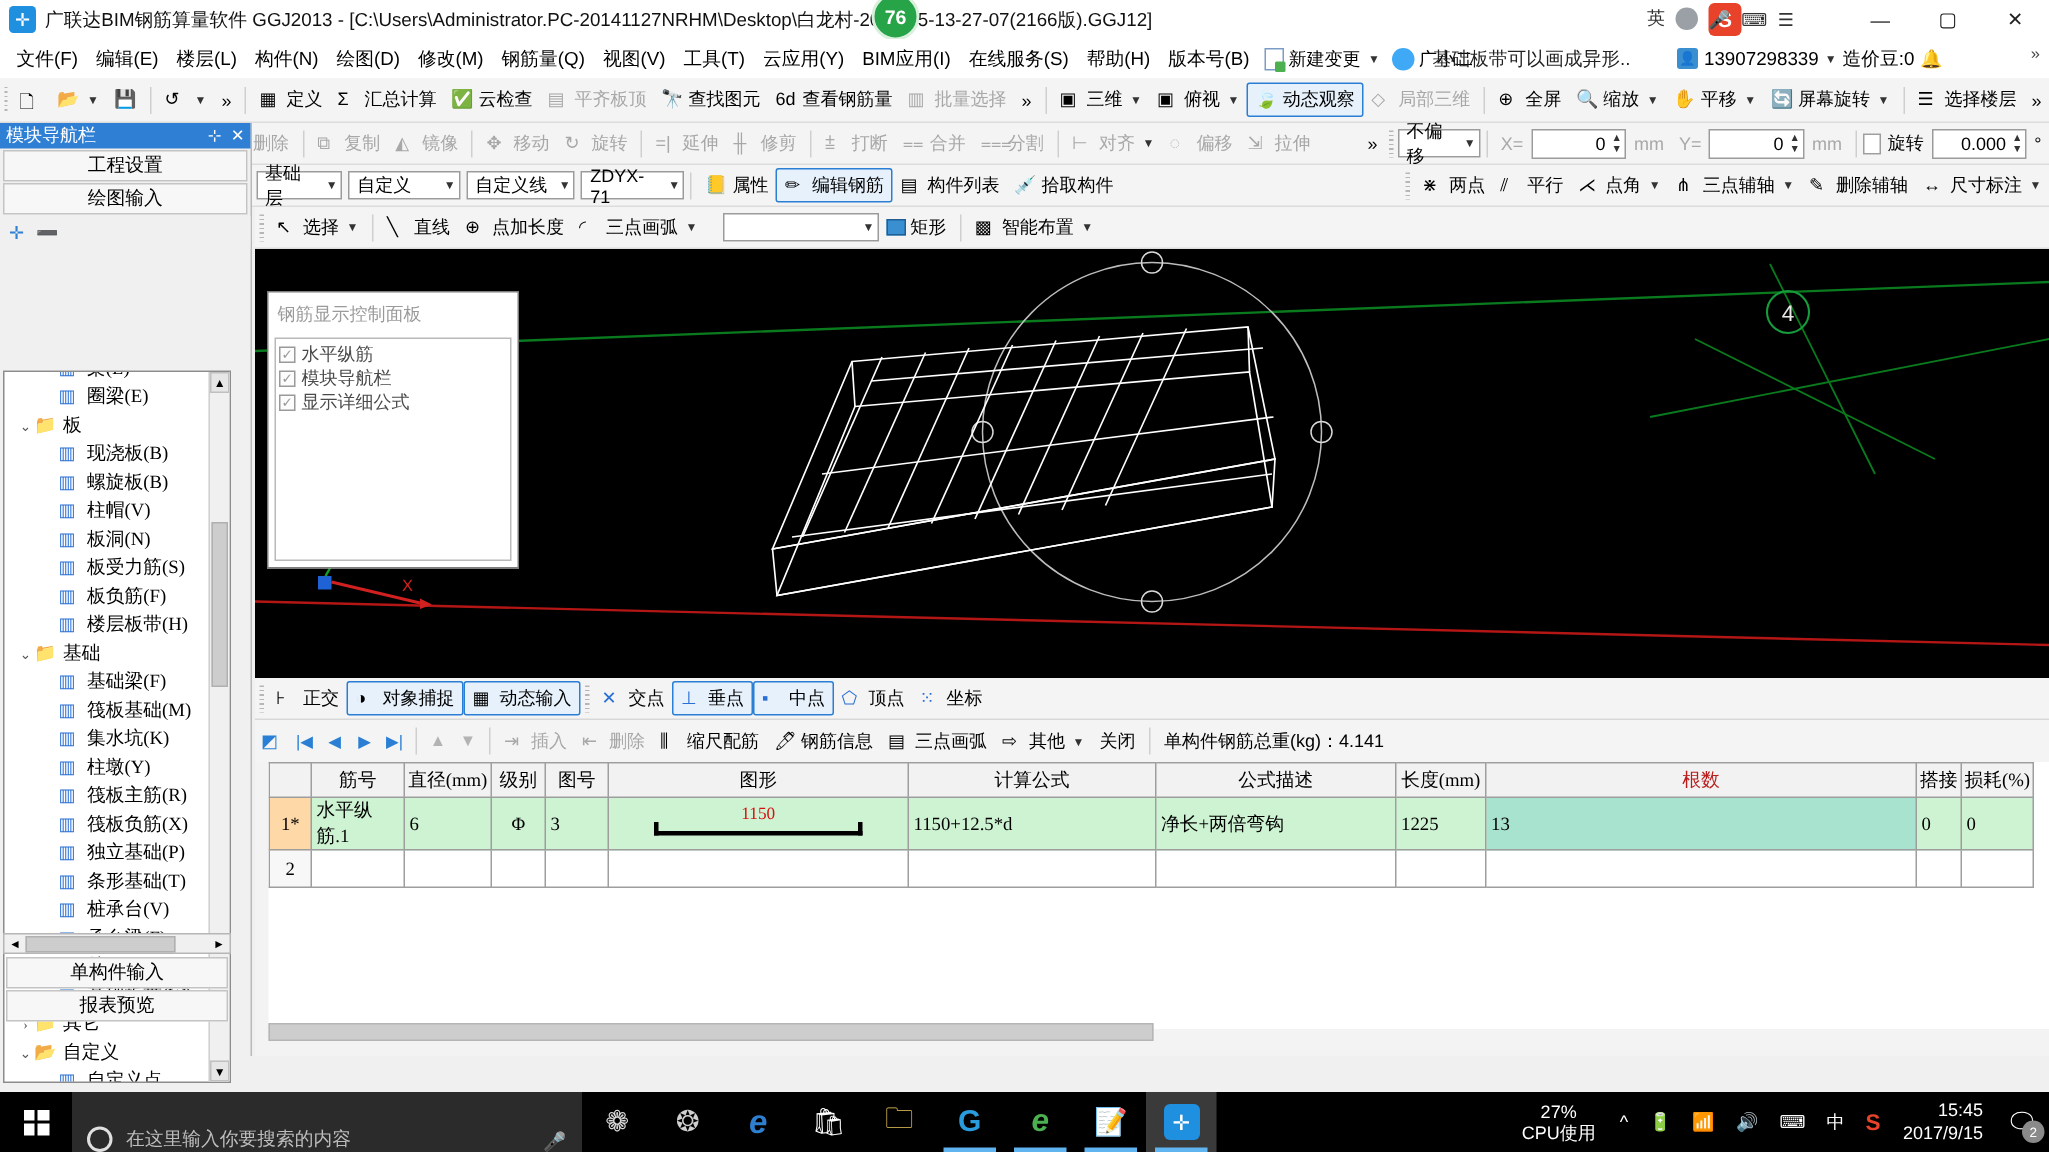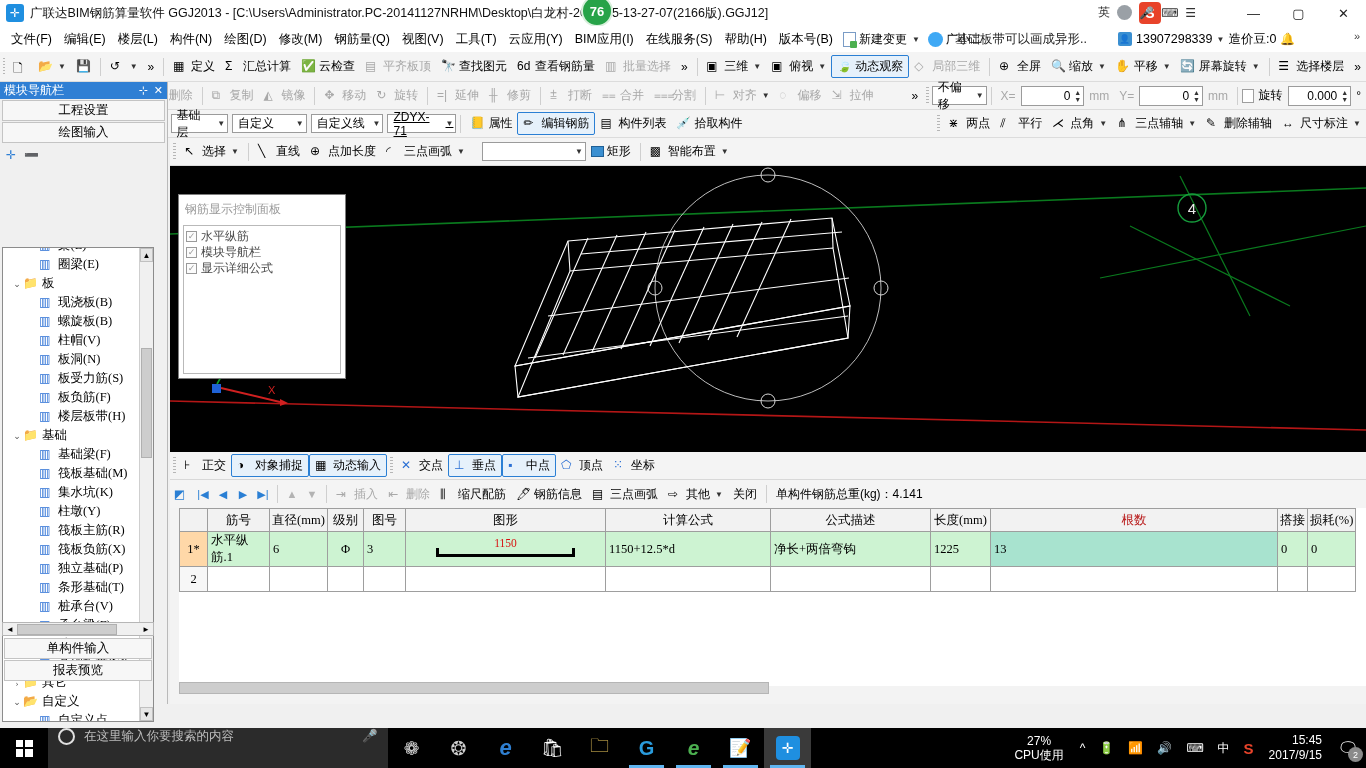--- a/index.html
+++ b/index.html
@@ -112,21 +112,21 @@
 
   
   .statusbar{position:absolute;left:0;top:708px;width:1366px;height:20px;background:#f0f0f0;display:flex;align-items:center;font-family:"Liberation Serif","DejaVu Serif",serif;font-size:12.5px;}
   .sb-cell{height:18px;border:1px solid #c4c4c4;background:#f7f7f7;display:flex;align-items:center;padding:0 6px;margin-right:3px;}
 
   
   .taskbar{position:absolute;left:0;top:728px;width:1366px;height:40px;background:#000;display:flex;align-items:center;}
   .startbtn{width:48px;height:40px;display:flex;align-items:center;justify-content:center;}
   .winlogo{width:17px;height:17px;display:grid;grid-template-columns:1fr 1fr;grid-template-rows:1fr 1fr;gap:2px;}
   .winlogo i{background:#fff;display:block;}
-  .searchbox{width:340px;height:40px;background:#2b2b2b;display:flex;align-items:flex-start;padding:0 10px;color:#bdbdbd;font-size:12.5px;gap:9px;}
+  .searchbox{width:340px;height:40px;background:#2b2b2b;display:flex;align-items:flex-end;padding:0 10px;color:#bdbdbd;font-size:12.5px;gap:9px;}
   .cortana{width:17px;height:17px;border-radius:50%;border:2px solid #e0e0e0;}
   .tb-app{width:47px;height:40px;display:flex;align-items:center;justify-content:center;position:relative;}
   .tb-app.active{background:#3a3a3a;}
   .tb-app .under{position:absolute;bottom:0;left:6px;right:6px;height:3px;background:#60b5f0;}
   .tray{margin-left:auto;display:flex;align-items:center;height:40px;color:#fff;}
   .tray-item{padding:0 7px;font-size:12px;display:flex;align-items:center;justify-content:center;height:40px;}
   .cpu{display:flex;flex-direction:column;align-items:center;justify-content:center;line-height:14px;font-size:12px;color:#fff;padding:0 9px;}
   .clock{display:flex;flex-direction:column;align-items:flex-end;justify-content:center;line-height:15px;font-size:12px;color:#fff;padding:0 8px;}
   .notif{width:36px;height:40px;display:flex;align-items:center;justify-content:center;position:relative;}
   .notif-badge{position:absolute;right:3px;bottom:6px;width:15px;height:15px;border-radius:50%;background:#8a8a8a;color:#fff;font-size:9px;display:flex;align-items:center;justify-content:center;}
@@ -385,21 +385,21 @@
         <span class="ddarrow">▼</span>
       </span>
     <span class="combo" style="width:78px;margin-left:4px;">
         <span>自定义</span>
         <span class="ddarrow">▼</span>
       </span>
     <span class="combo" style="width:76px;margin-left:4px;">
         <span>自定义线</span>
         <span class="ddarrow">▼</span>
       </span>
-    <span class="combo" style="width:72px;margin-left:4px;text-decoration:underline;">
+    <span class="combo" style="width:72px;margin-left:4px;">
         <span>ZDYX-71</span>
         <span class="ddarrow">▼</span>
       </span>
     <span class="vsep"></span>
     <span class="tbitem">
         <span class="ic">📒</span>
         <span>属性</span>
       </span>
     <span class="tbitem sel">
         <span class="ic">✏</span>

